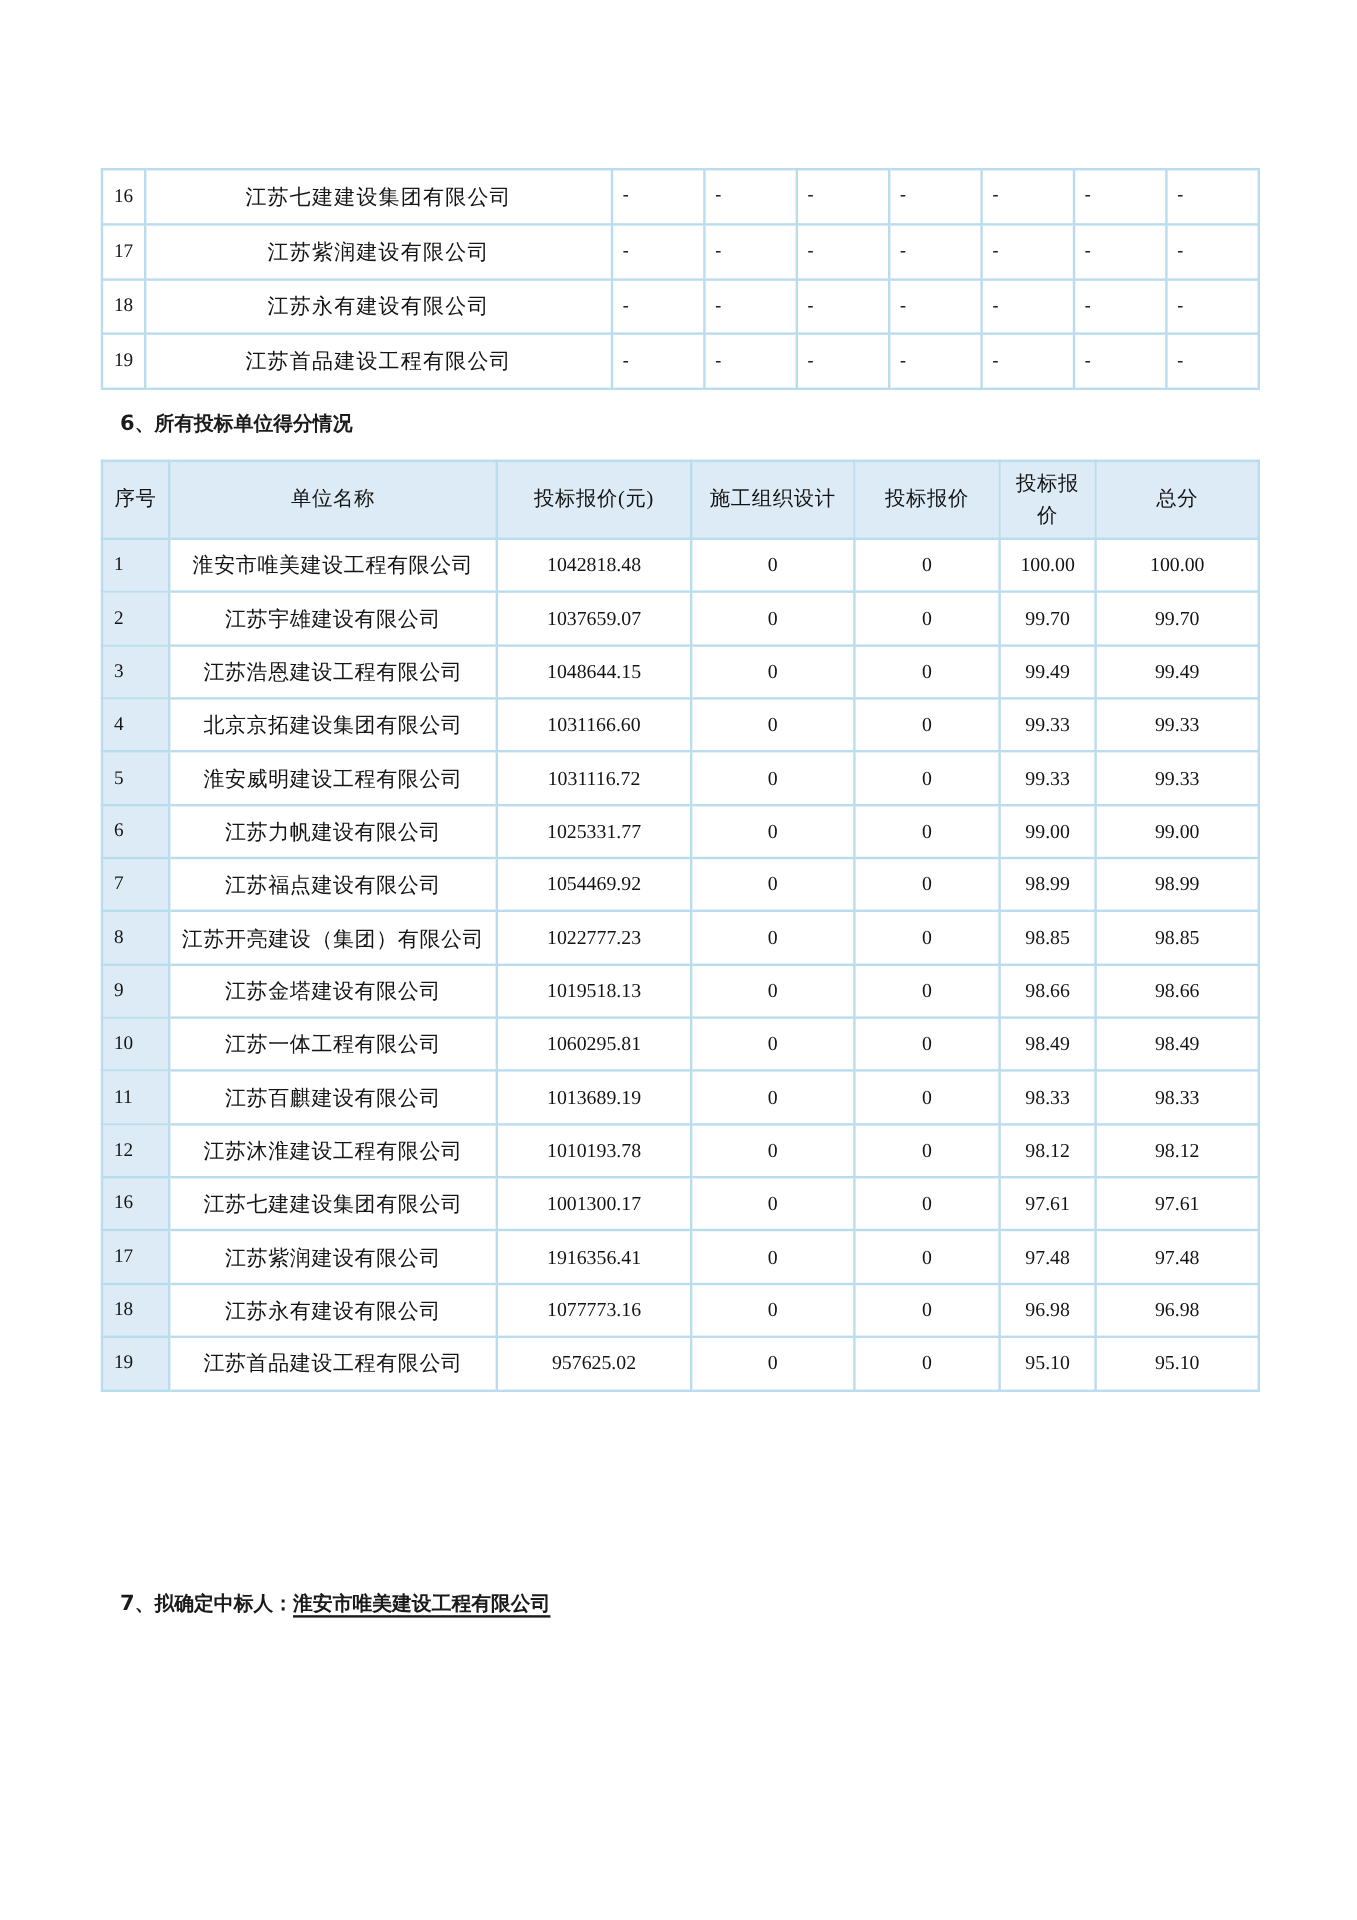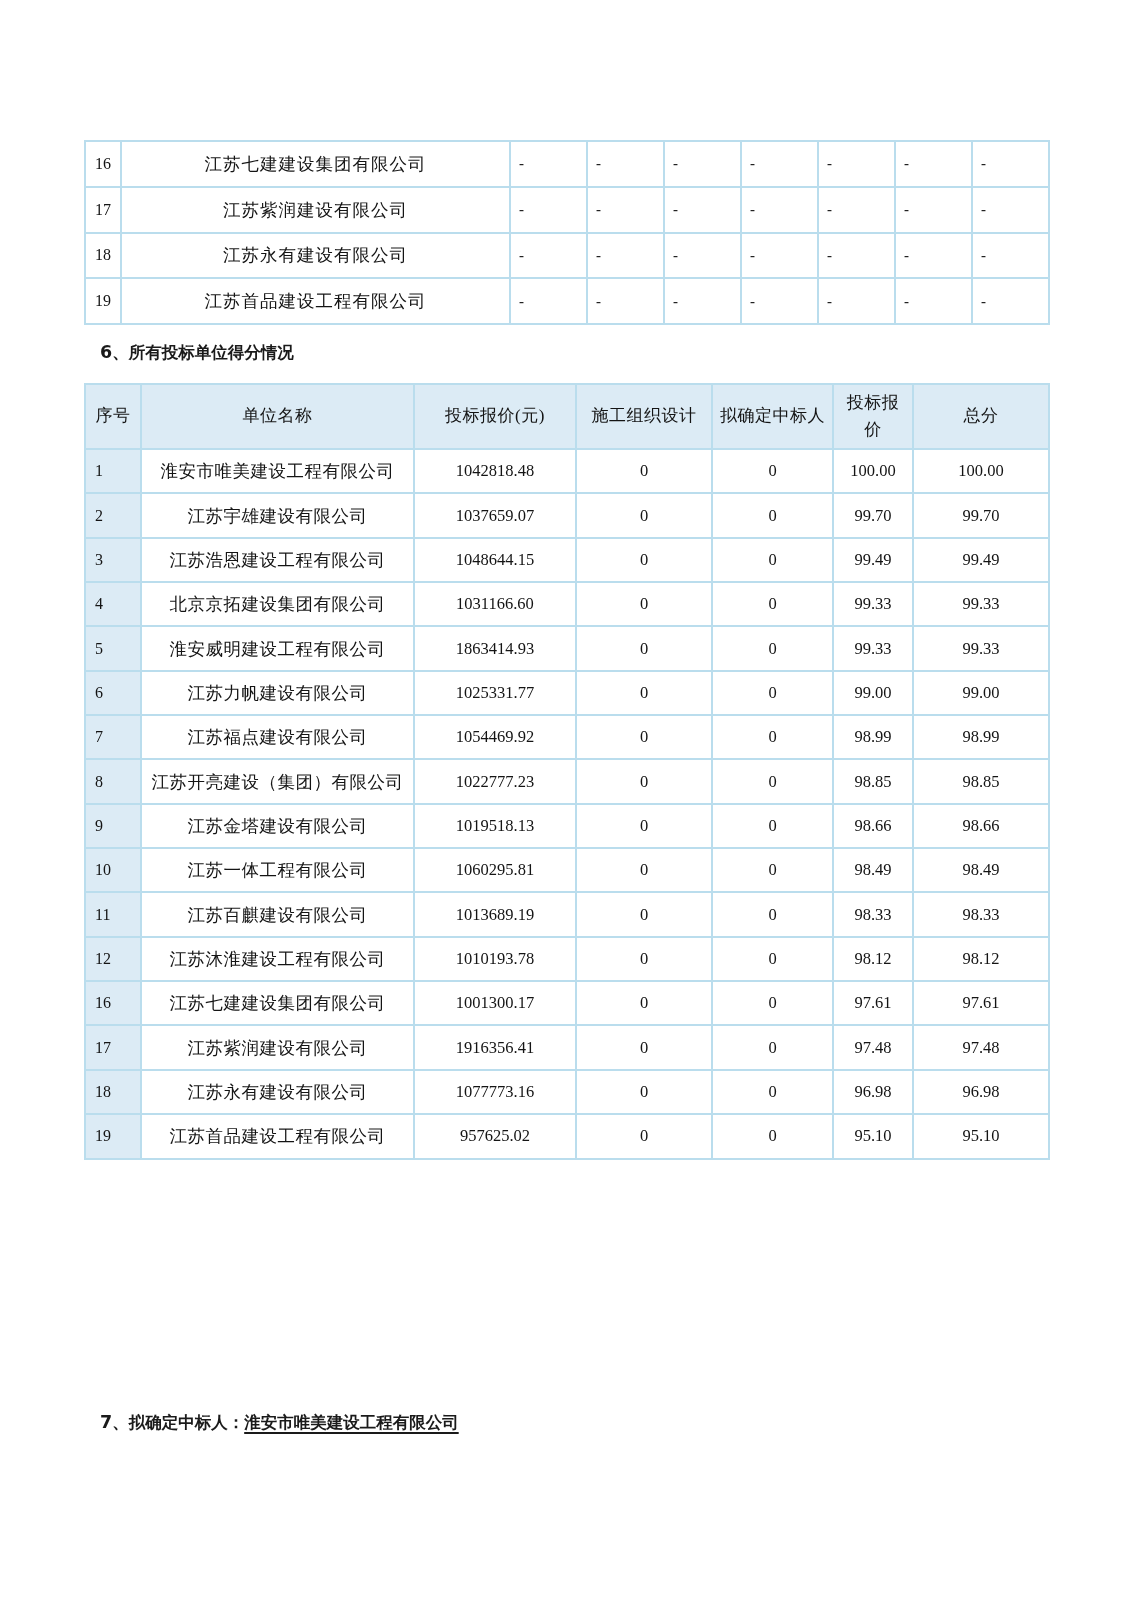--- a/index.html
+++ b/index.html
@@ -17,21 +17,21 @@
   #partial-table .name{text-align:center;font-size:17.5px;letter-spacing:1px;}
   .dash{text-align:left;padding-left:8px;font-size:15px;font-weight:bold;color:#222;}
 
   
   .section{
     position:absolute;left:100px;
     font-family:"DejaVu Sans","Liberation Sans",sans-serif;
     font-size:16.5px;color:#1a1a1a;white-space:nowrap;
   }
   #section-6{top:342px;}
-  #section-7{top:1412px;}
+  #section-7{top:1326px;}
   .sec-num{font-weight:bold;font-size:17.5px;}
   .sec-text{font-weight:600;}
   .winner{font-weight:600;text-decoration:underline;text-underline-offset:4px;text-decoration-thickness:1.5px;}
 
   
   #score-table{top:383px;width:964px;}
   #score-table thead tr{height:65px;}
   #score-table tbody tr{height:44.35px;}
   #score-table th{
     background:#dcebf5;font-weight:normal;font-size:17px;text-align:center;
@@ -117,21 +117,21 @@
       <col style="width:121px">
       <col style="width:80px">
       <col style="width:136px">
   </colgroup>
   <thead>
     <tr>
       <th>序号</th>
       <th>单位名称</th>
       <th>投标报价(元)</th>
       <th>施工组织设计</th>
-      <th>拟确定中标人</th>
+      <th>投标报价</th>
       <th>投标报
 价</th>
       <th>总分</th>
     </tr>
   </thead>
   <tbody id="score-tbody">
       <tr>
         <td class="idx">1</td>
         <td class="name">淮安市唯美建设工程有限公司</td>
         <td class="num">1042818.48</td>
@@ -163,21 +163,21 @@
         <td class="name">北京京拓建设集团有限公司</td>
         <td class="num">1031166.60</td>
         <td class="num">0</td>
         <td class="num">0</td>
         <td class="num">99.33</td>
         <td class="num">99.33</td>
       </tr>
       <tr>
         <td class="idx">5</td>
         <td class="name">淮安威明建设工程有限公司</td>
-        <td class="num">1863414.93</td>
+        <td class="num">1031116.72</td>
         <td class="num">0</td>
         <td class="num">0</td>
         <td class="num">99.33</td>
         <td class="num">99.33</td>
       </tr>
       <tr>
         <td class="idx">6</td>
         <td class="name">江苏力帆建设有限公司</td>
         <td class="num">1025331.77</td>
         <td class="num">0</td>

